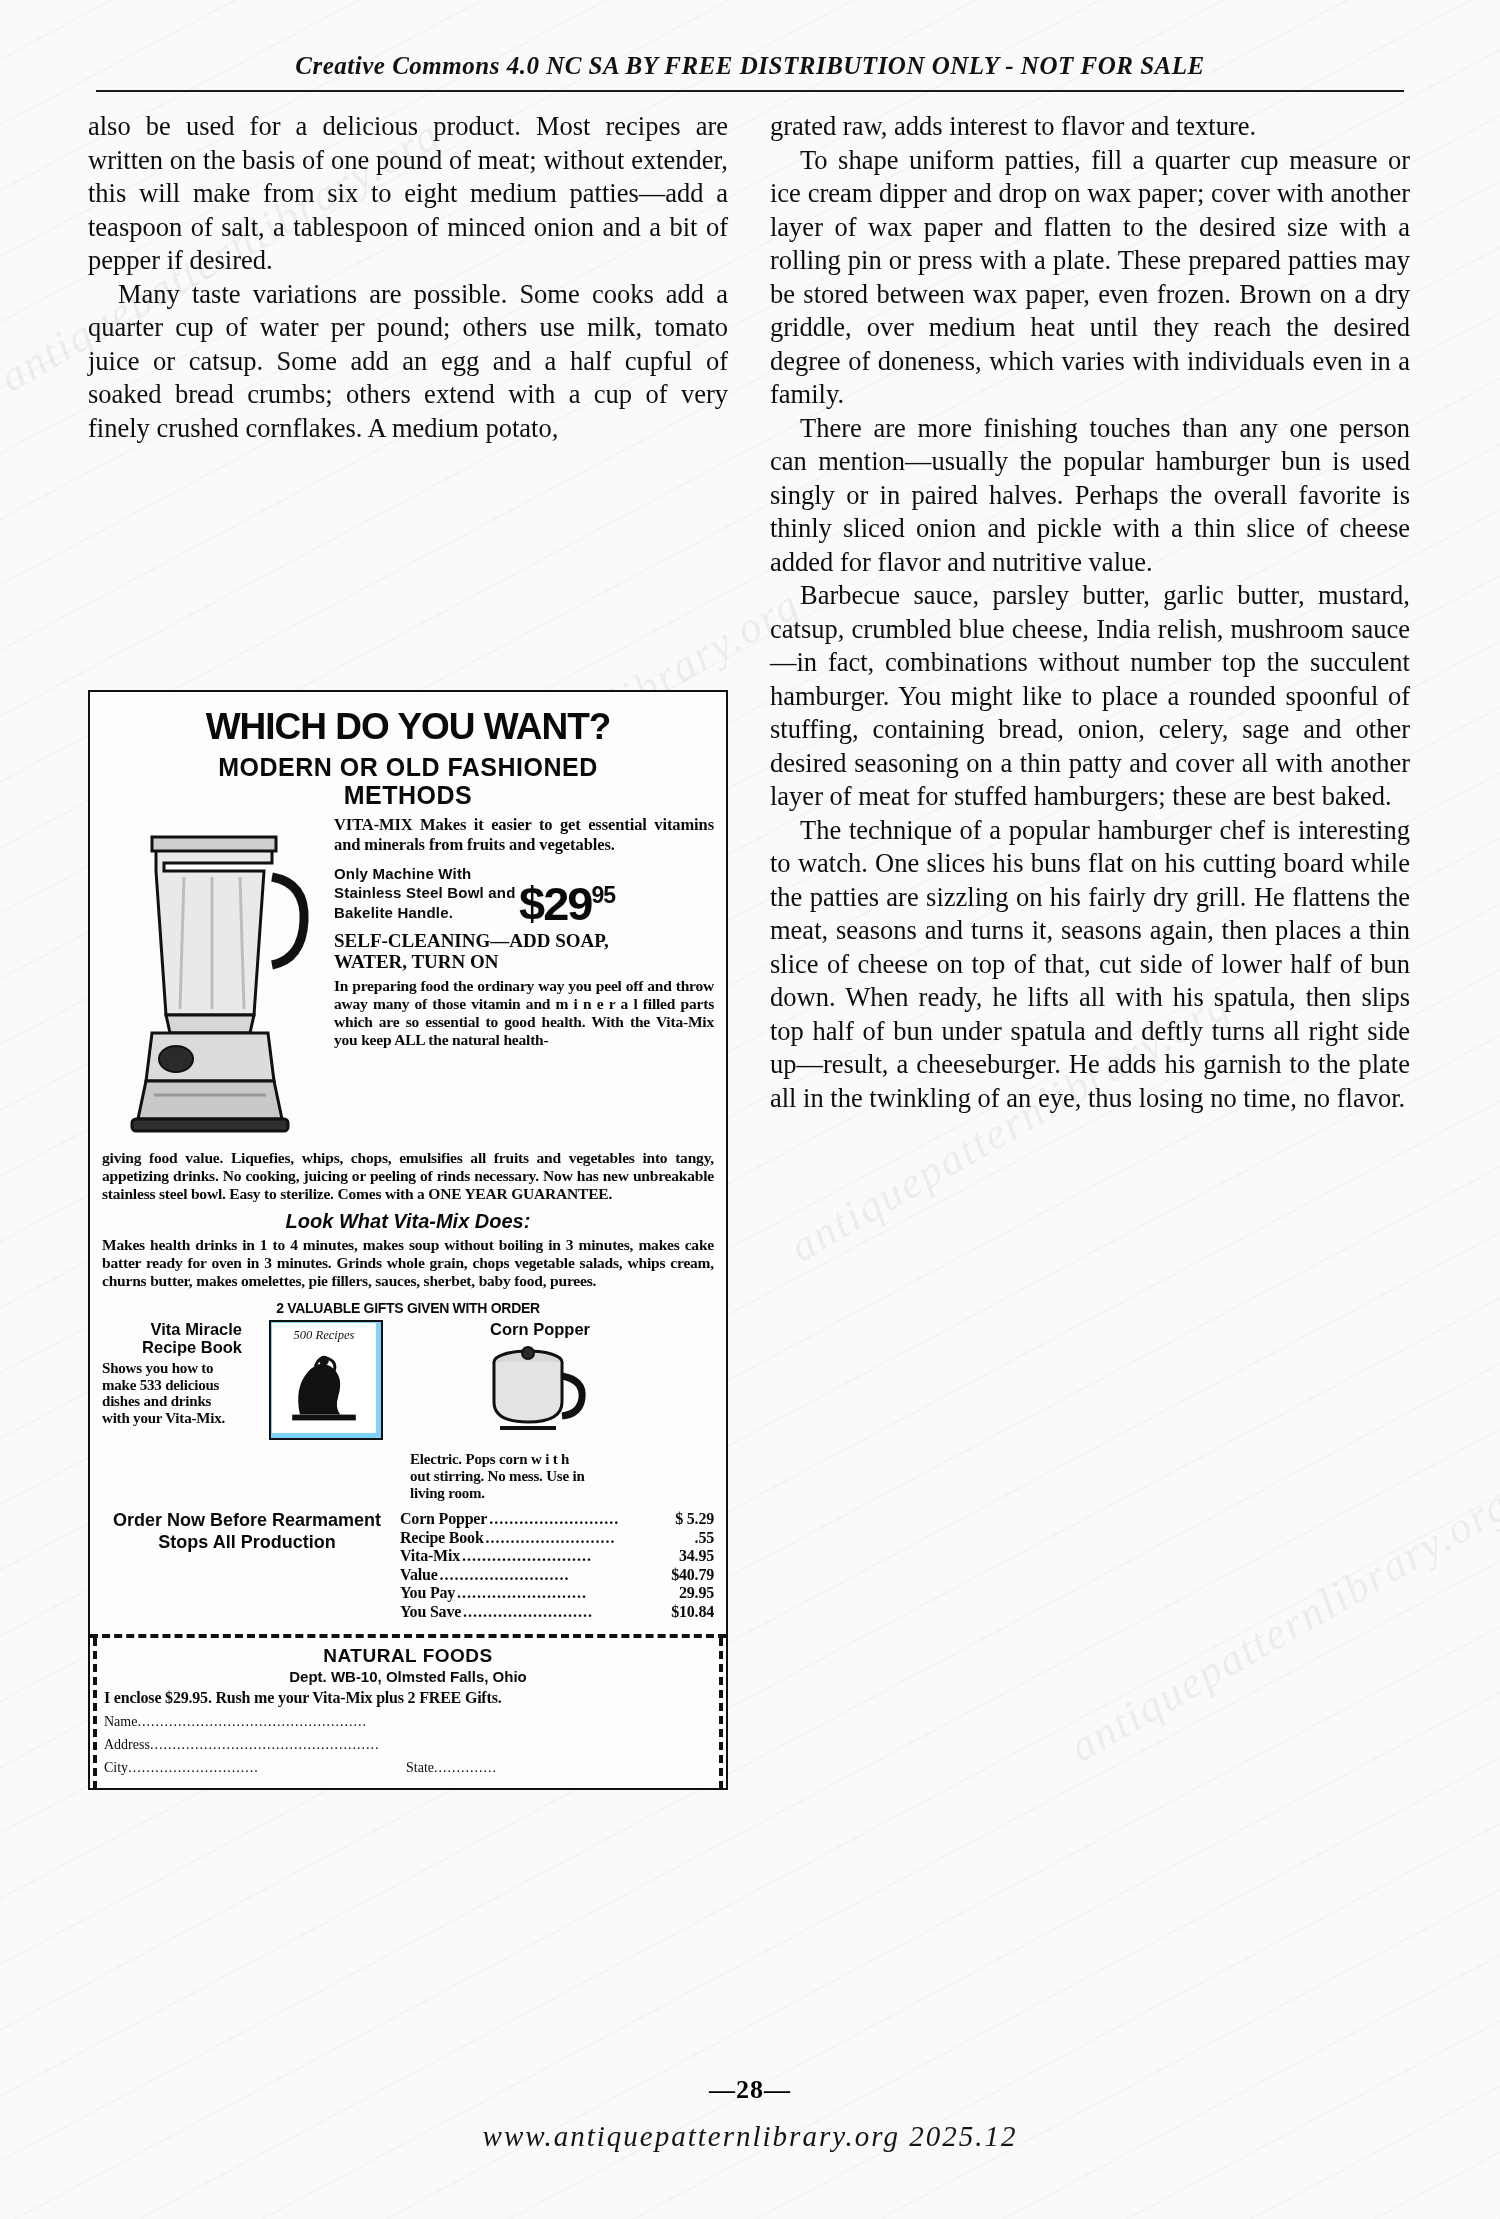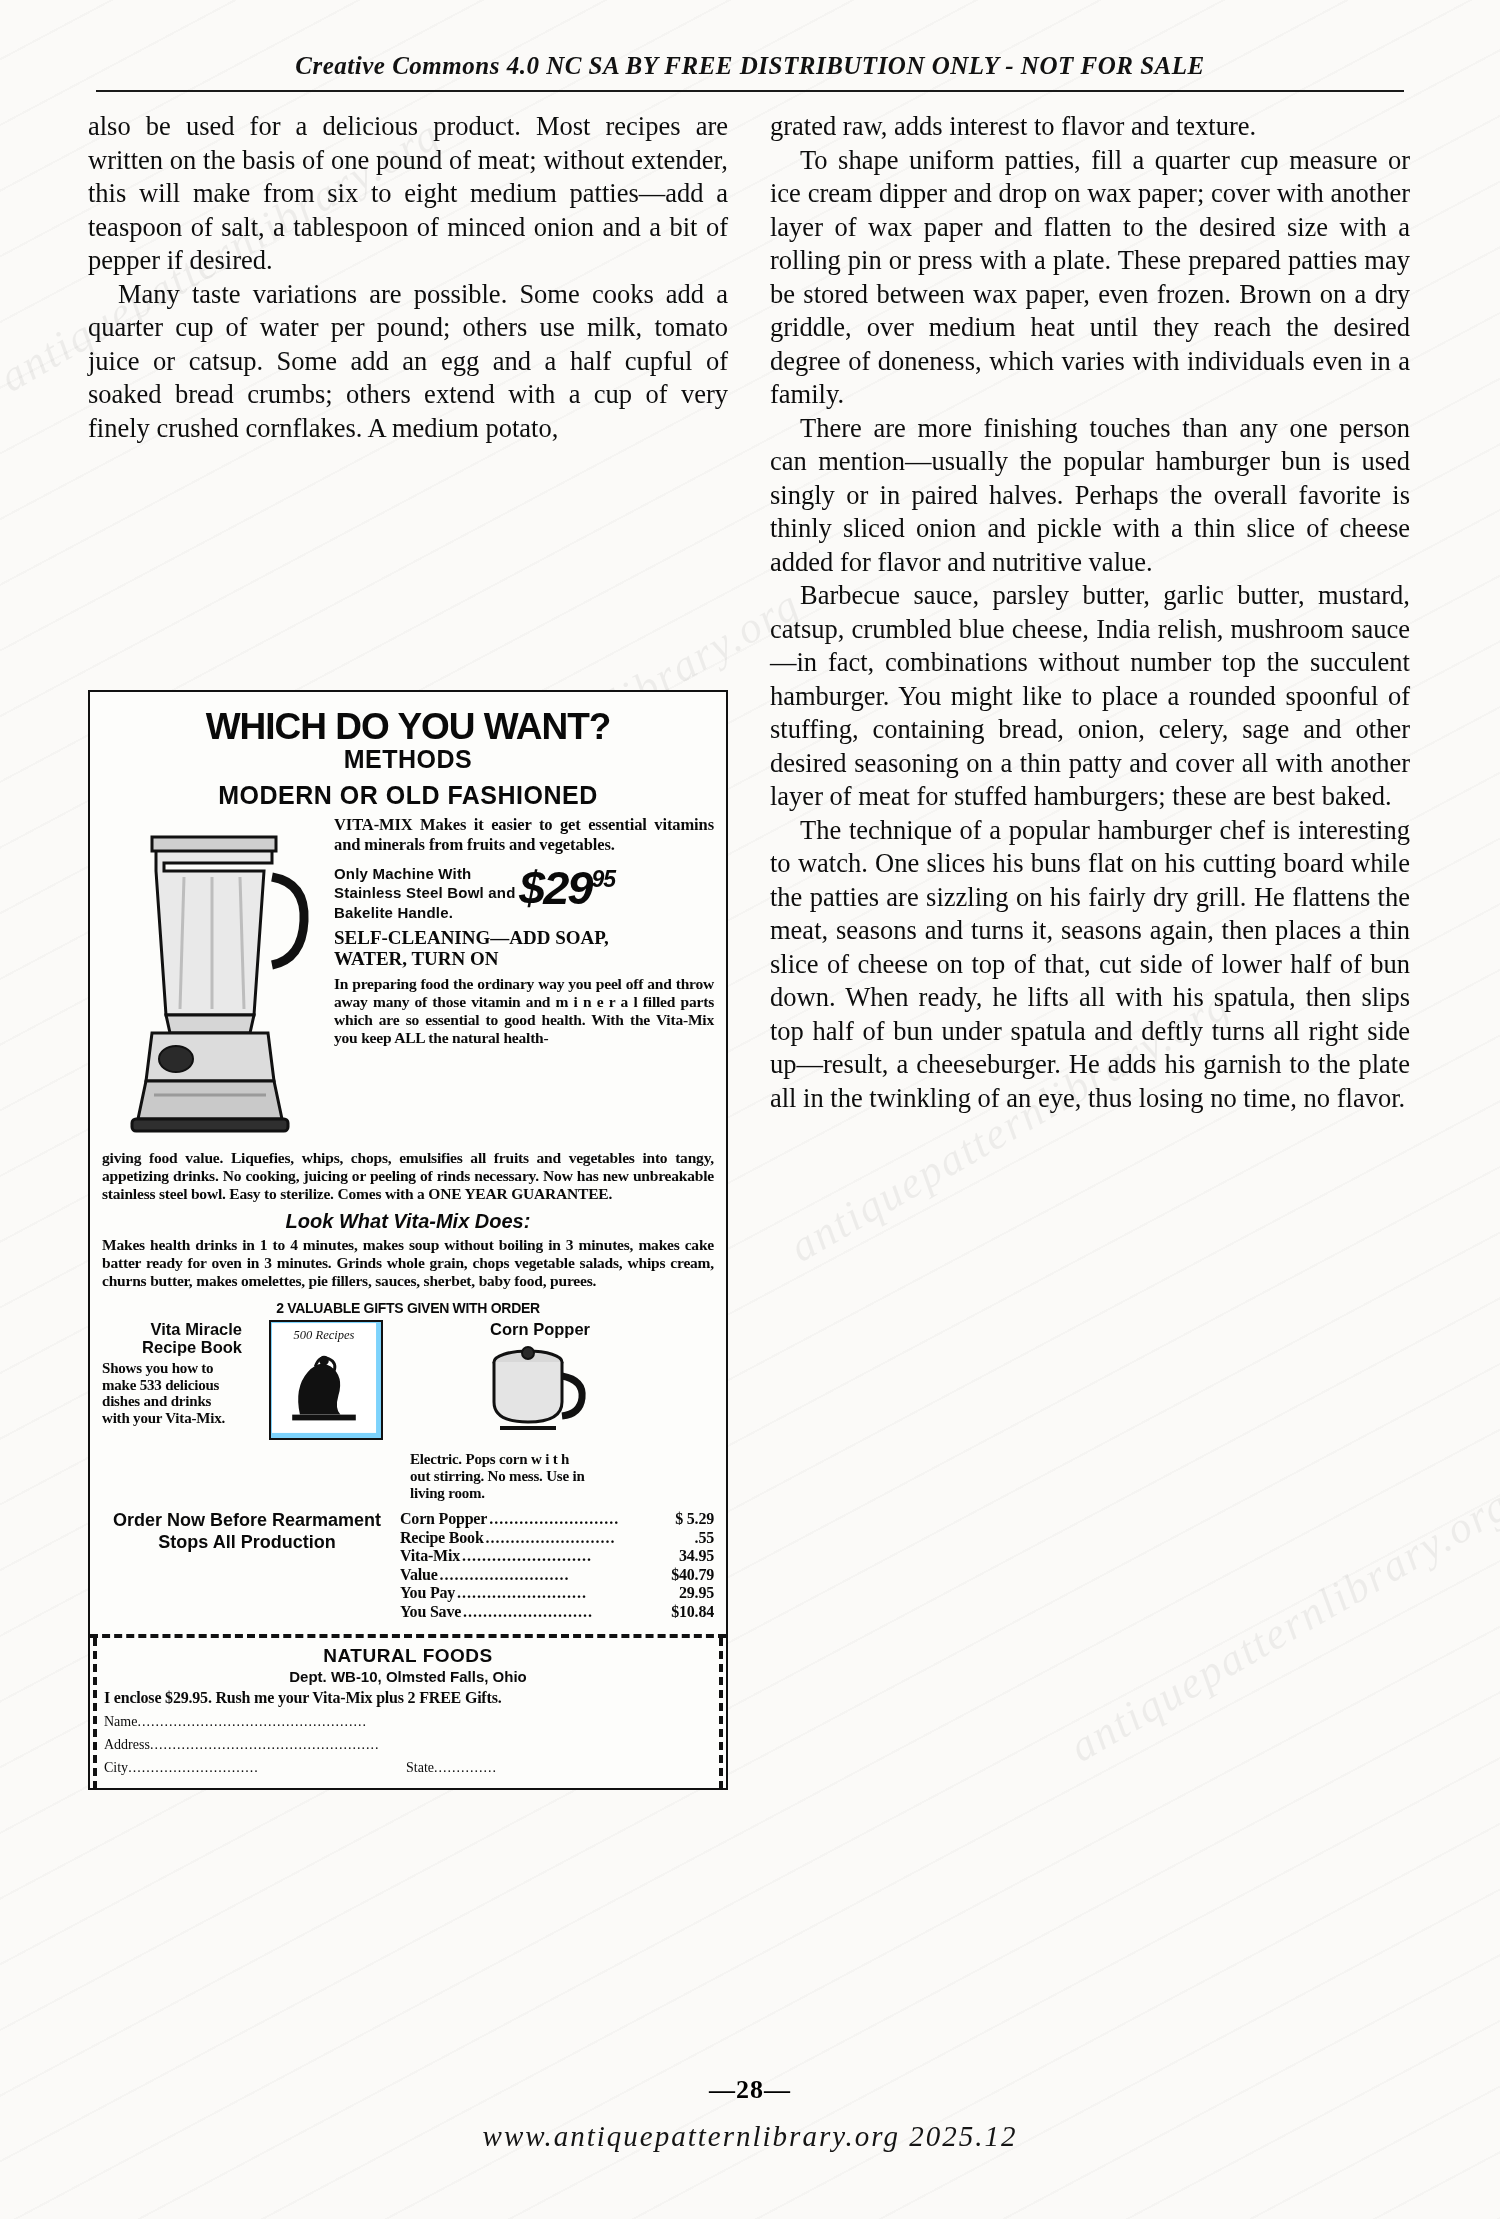--- a/index.html
+++ b/index.html
@@ -133,23 +133,22 @@
     line-height:1.28;
     width:185px;
     letter-spacing:0.2px;
   }
   .price-tag{
     font-family:"Liberation Sans", sans-serif;
     font-weight:bold;
     font-size:47px;
     line-height:0.86;
     letter-spacing:-2px;
-    margin-top:4px;
+    margin-top:20px;
     position:relative;
-    font-style:italic;
   }
   .price-tag sup{font-size:23px;vertical-align:super;letter-spacing:-1px;}
   .selfclean{
     margin-left:232px;
     margin-top:6px;
     font-weight:bold;
     font-size:19px;
     line-height:1.1;
     font-family:Liberation Serif, serif;
   }
@@ -318,22 +317,22 @@
     <p>grated raw, adds interest to flavor and texture.</p>
     <p class="indent">To shape uniform patties, fill a quarter cup measure or ice cream dipper and drop on wax paper; cover with another layer of wax paper and flatten to the desired size with a rolling pin or press with a plate. These prepared patties may be stored between wax paper, even frozen.  Brown on a dry griddle, over medium heat until they reach the desired degree of doneness, which varies with individuals even in a family.</p>
     <p class="indent">There are more finishing touches than any one person can mention—usually the popular hamburger bun is used singly or in paired halves. Perhaps the overall favorite is thinly sliced onion and pickle with a thin slice of cheese added for flavor and nutritive value.</p>
     <p class="indent">Barbecue sauce, parsley butter, garlic butter, mustard, catsup, crumbled blue cheese, India relish, mushroom sauce—in fact, combinations without number top the succulent hamburger. You might like to place a rounded spoonful of stuffing, containing bread, onion, celery, sage and other desired seasoning on a thin patty and cover all with another layer of meat for stuffed hamburgers; these are best baked.</p>
     <p class="indent">The technique of a popular hamburger chef is interesting to watch. One slices his buns flat on his cutting board while the patties are sizzling on his fairly dry grill. He flattens the meat, seasons and turns it, seasons again, then places a thin slice of cheese on top of that, cut side of lower half of bun down. When ready, he lifts all with his spatula, then slips top half of bun under spatula and deftly turns all right side up—result, a cheeseburger. He adds his garnish to the plate all in the twinkling of an eye, thus losing no time, no flavor.</p>
   </div>
 
   <div class="ad">
 
     <div class="ad-head">WHICH DO YOU WANT?</div>
+    <div class="ad-sub">MODERN  OR  OLD  FASHIONED</div>
     <div class="ad-sub" style="margin-top:0">METHODS</div>
-    <div class="ad-sub">MODERN  OR  OLD  FASHIONED</div>
 
     <div class="ad-body">
 
       <div class="blender">
         <svg viewBox="0 0 218 330" width="218" height="330" aria-hidden="true">
 
           <path d="M52 28 L168 28 L168 44 L60 44 L60 52 L160 52 L150 196 L62 196 L52 52 Z" fill="#e9e9e9" stroke="#111" stroke-width="3"></path>
 
           <rect x="48" y="18" width="124" height="14" fill="#cfcfcf" stroke="#111" stroke-width="3"></rect>
 

